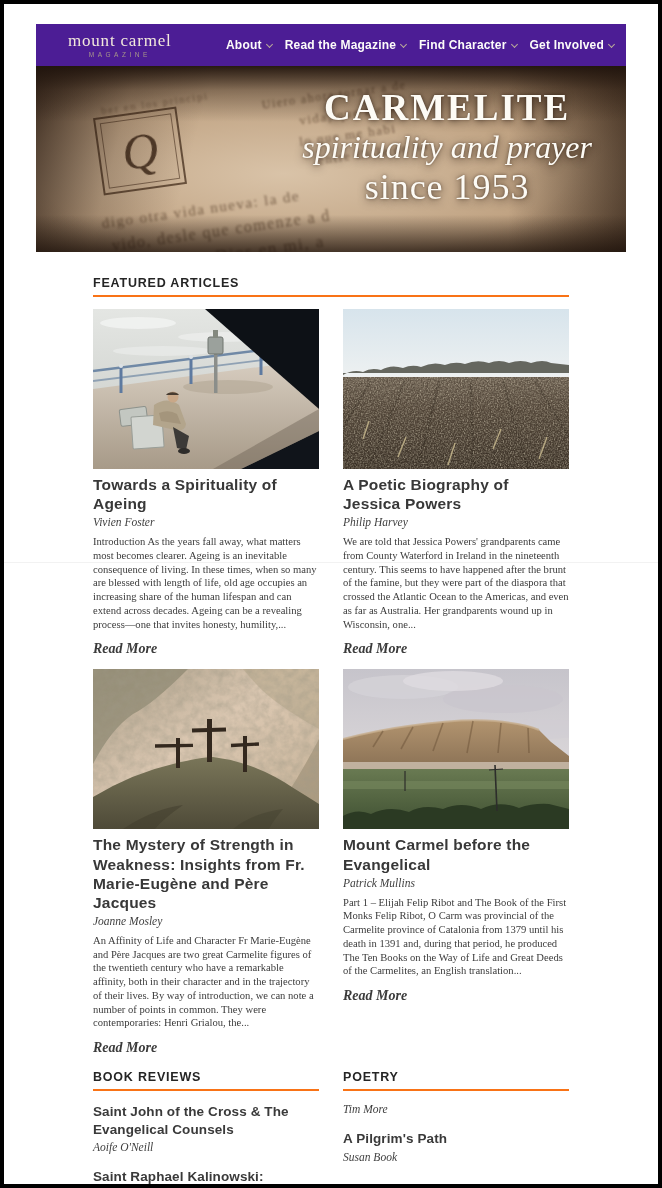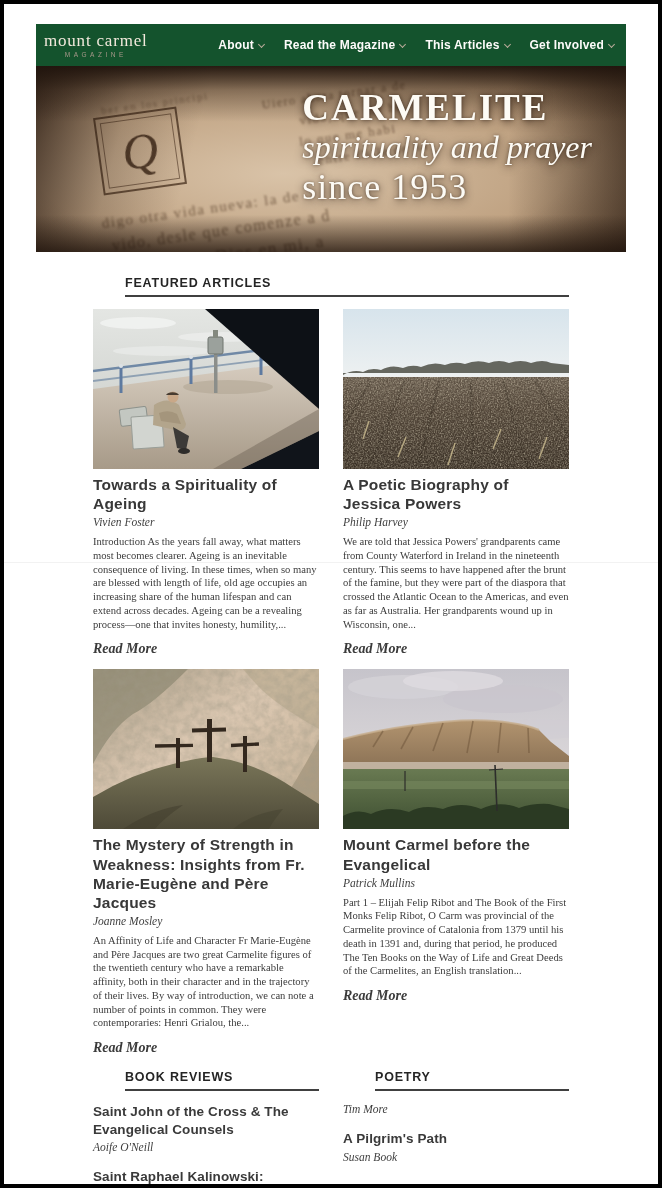--- a/index.html
+++ b/index.html
@@ -8,34 +8,34 @@
   .frame {
     width:662px; height:1188px; margin:0 auto;
     background:#fff; border:4px solid #000;
     position:relative; overflow:hidden;
   }
   .canvas { position:relative; width:100%; height:100%; padding-top:20px; }
 
   
   .page { width:590px; margin:0 auto; }
   .topbar {
-    height:42px; background:#14532d;
+    height:42px; background:#4c1d95;
     display:flex; align-items:center; justify-content:space-between;
-    padding:0 12px 0 8px; position:relative; z-index:3;
+    padding:0 12px 0 32px; position:relative; z-index:3;
   }
   .logo { text-align:center; cursor:pointer; line-height:1; }
   .logo-name {
     font-family:"Liberation Serif", serif; font-size:17px; color:#f2e9dc;
     letter-spacing:.8px; display:block;
   }
   .logo-sub {
     font-size:6.5px; letter-spacing:3.5px; color:#a8988a; display:block;
     margin-top:3px; text-transform:uppercase;
   }
-  .nav { display:flex; align-items:center; gap:20px; }
+  .nav { display:flex; align-items:center; gap:13px; }
   .nav-item {
     color:#fdfcfa; font-size:12px; font-weight:700; letter-spacing:.2px;
     display:flex; align-items:center; cursor:pointer; white-space:nowrap;
   }
   .chev {
     display:inline-block; width:5px; height:5px; margin-left:5px; margin-top:-2px;
     border-right:1.5px solid #b9ab99; border-bottom:1.5px solid #b9ab99;
     transform:rotate(45deg);
   }
 
@@ -79,33 +79,33 @@
   .hero-shade {
     position:absolute; inset:0; pointer-events:none;
     background:
       linear-gradient(180deg, rgba(32,20,13,.95) 0%, rgba(32,20,13,.35) 13%, transparent 30%),
       linear-gradient(0deg, rgba(26,15,9,.75) 0%, transparent 20%),
       linear-gradient(105deg, rgba(34,21,14,.8) 0%, rgba(34,21,14,.2) 16%, transparent 28%),
       linear-gradient(270deg, rgba(30,18,11,.55) 0%, transparent 20%),
       radial-gradient(ellipse 120% 135% at 45% 52%, transparent 38%, rgba(24,14,8,.25) 62%, rgba(18,10,6,.8) 100%);
   }
   .hero-title {
-    position:absolute; right:34px; top:22px; text-align:left; color:#fdfbf5;
+    position:absolute; right:34px; top:22px; text-align:center; color:#fdfbf5;
     font-family:"Liberation Serif", serif; z-index:2;
     text-shadow:0 2px 9px rgba(28,14,6,.7), 0 0 3px rgba(28,14,6,.45);
   }
   .hero-t1 { font-size:37px; font-weight:700; letter-spacing:2px; line-height:1.1; }
   .hero-t2 { font-size:32px; font-style:italic; line-height:1.18; }
   .hero-t3 { font-size:36px; line-height:1.18; letter-spacing:1px; }
 
   
   .content { width:476px; margin:0 auto; }
   .section-head {
     font-size:12.5px; font-weight:700; letter-spacing:.8px; color:#252525;
-    text-transform:uppercase; padding-bottom:5px; border-bottom:2px solid #404040;margin-left:32px;
+    text-transform:uppercase; padding-bottom:5px; border-bottom:2px solid #f97316;
   }
   .featured { margin-top:24px; }
   .card-grid {
     margin-top:12px; display:grid; grid-template-columns:1fr 1fr;
     column-gap:24px; row-gap:12px;
   }
   .card-img { height:160px; overflow:hidden; cursor:pointer; }
   .card-img svg { display:block; width:100%; height:100%; }
   .card-title {
     margin-top:6px; font-size:15.5px; font-weight:700; color:#383838;
@@ -152,21 +152,21 @@
       <nav class="nav">
         <span class="nav-item">
           <span>About</span>
           <i class="chev"></i>
         </span>
         <span class="nav-item">
           <span>Read the Magazine</span>
           <i class="chev"></i>
         </span>
         <span class="nav-item">
-          <span>This Articles</span>
+          <span>Find Character</span>
           <i class="chev"></i>
         </span>
         <span class="nav-item">
           <span>Get Involved</span>
           <i class="chev"></i>
         </span>
       </nav>
     </header>
 
     <div class="hero">

